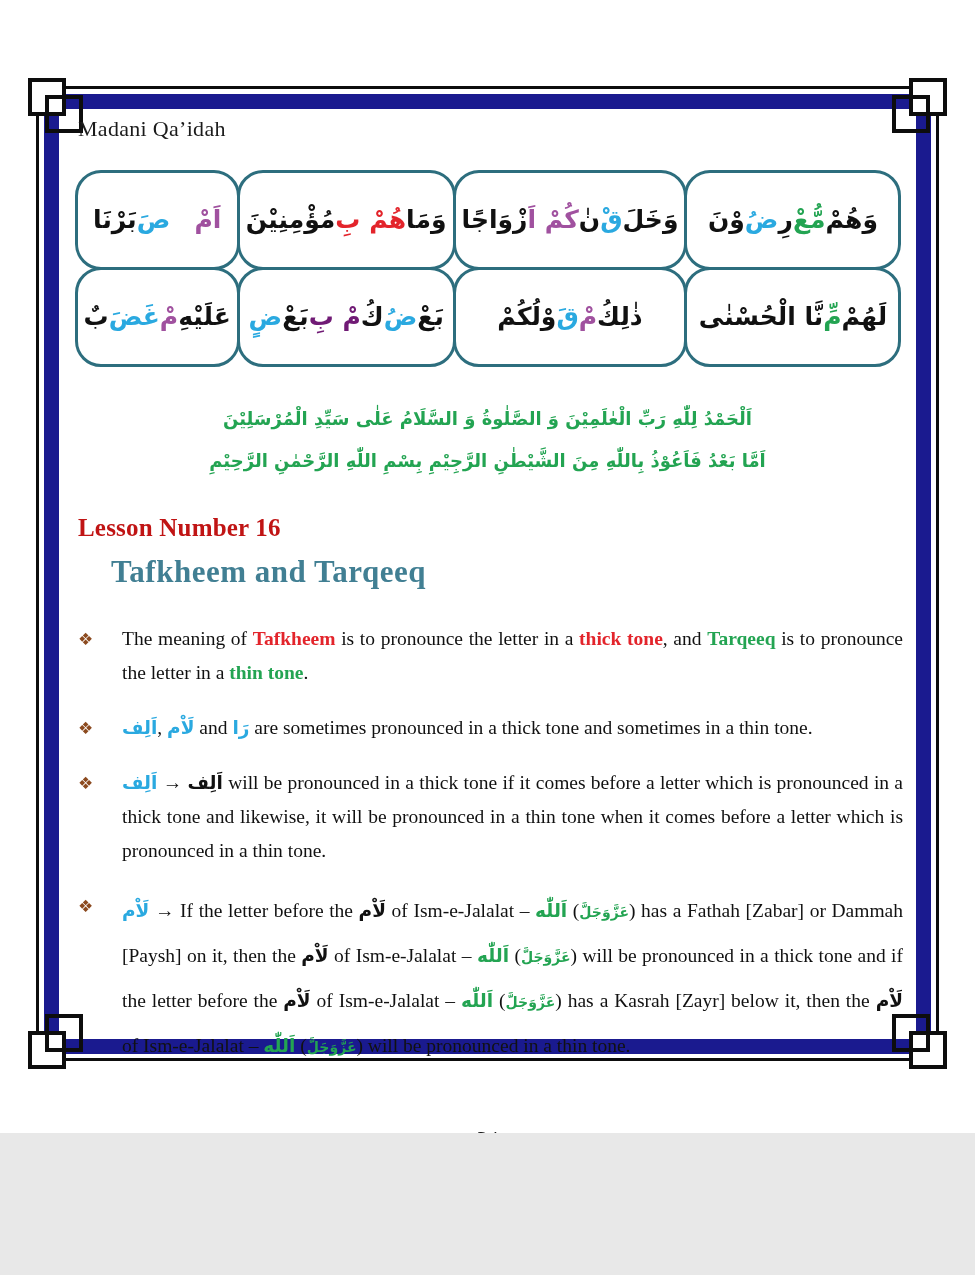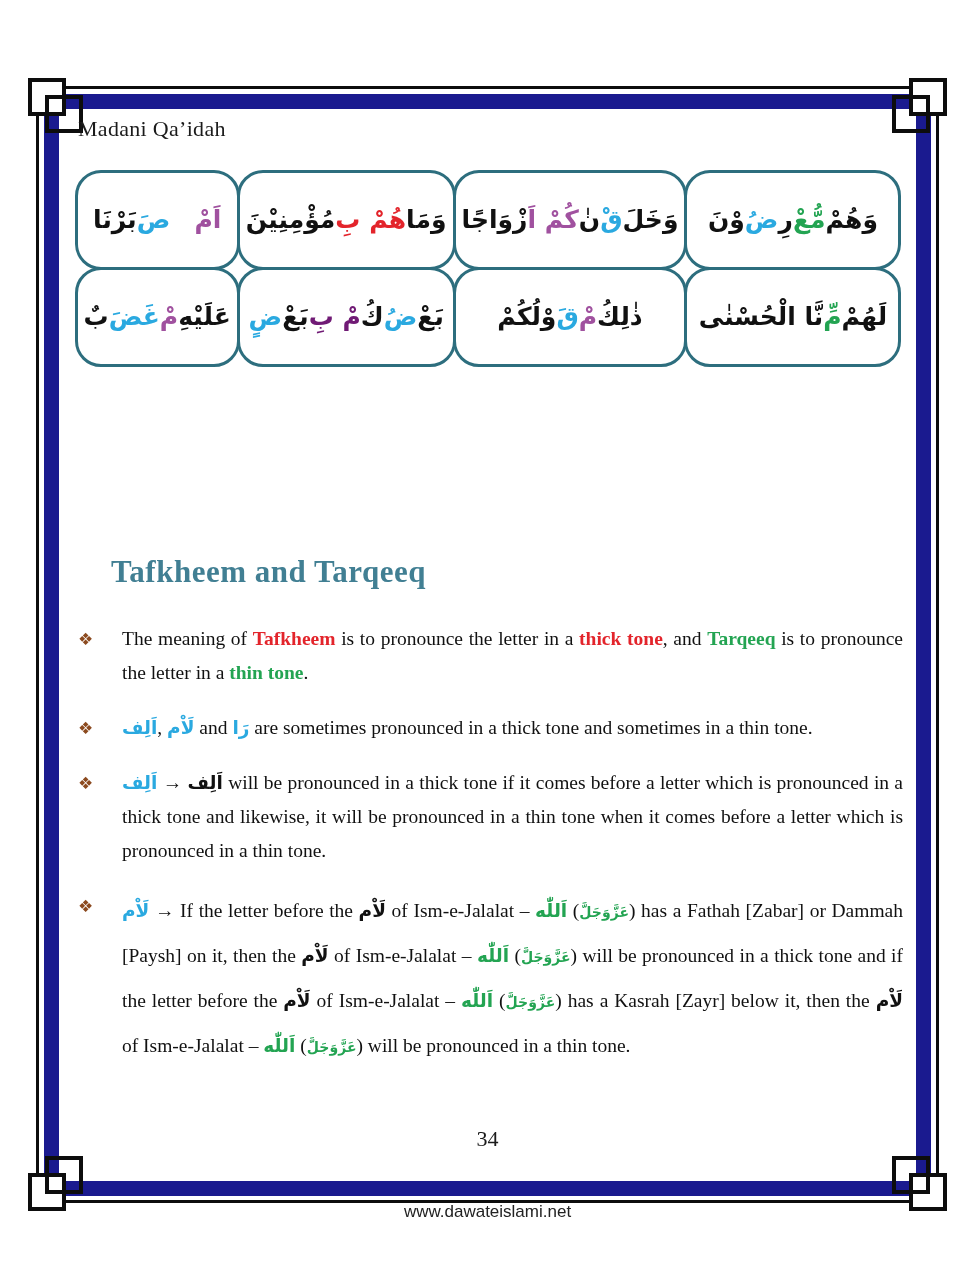--- a/index.html
+++ b/index.html
@@ -1,18 +1,18 @@
 <!DOCTYPE html>
 <html><head>
 <meta charset="utf-8">
 <style>
   html,body{margin:0;padding:0;background:#e8e8e8;}
   .page{
     position:relative;
-    width:975px;height:1275px;
+    width:975px;height:1133px;
     margin:0 auto;
     background:#ffffff;
     font-family:"Liberation Serif", serif;
     color:#111;
     overflow:hidden;
   }
   
   .frame-line{
     position:absolute;left:36px;right:36px;top:86px;bottom:72px;
     border:3px solid #0d0d0d;
@@ -195,21 +195,26 @@
         <span style="color: rgb(42, 169, 224);">قَ</span>
         <span>وْلُكُمْ</span>
       </div>
     <div class="qbox">
         <span>لَهُمْ </span>
         <span style="color: rgb(35, 164, 82);">مِّ</span>
         <span>نَّا الْحُسْنٰى</span>
       </div>
   </div>
 
-
+  <div class="dua">
+    <div>اَلْحَمْدُ لِلّٰهِ رَبِّ الْعٰلَمِيْنَ وَ الصَّلٰوةُ وَ السَّلَامُ عَلٰى سَيِّدِ الْمُرْسَلِيْنَ</div>
+    <div>اَمَّا بَعْدُ فَاَعُوْذُ بِاللّٰهِ مِنَ الشَّيْطٰنِ الرَّجِيْمِ بِسْمِ اللّٰهِ الرَّحْمٰنِ الرَّحِيْمِ</div>
+  </div>
+
+  <div class="lesson-label">Lesson Number 16</div>
   <div class="page-title">Tafkheem and Tarqeeq</div>
 
   <ul class="bullets">
     <li>
       <span class="marker">❖</span>
       <span class="btext"><span>The meaning of </span><span class="bold" style="color: rgb(227, 36, 43);">Tafkheem</span><span> is to pronounce the letter in a </span><span class="bold" style="color: rgb(227, 36, 43);">thick tone</span><span>, and </span><span class="bold" style="color: rgb(35, 164, 82);">Tarqeeq</span><span> is to pronounce the letter in a </span><span class="bold" style="color: rgb(35, 164, 82);">thin tone</span><span>.</span></span>
     </li>
     <li>
       <span class="marker">❖</span>
       <span class="btext"><span class="ar" style="color: rgb(42, 169, 224);">اَلِف</span><span>, </span><span class="ar" style="color: rgb(42, 169, 224);">لَاْم</span><span> and </span><span class="ar" style="color: rgb(42, 169, 224);">رَا</span><span> are sometimes pronounced in a thick tone and sometimes in a thin tone.</span></span>

